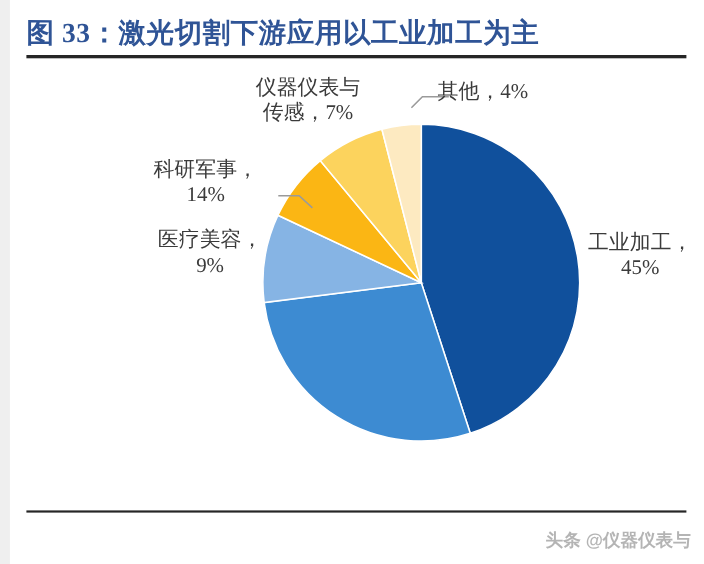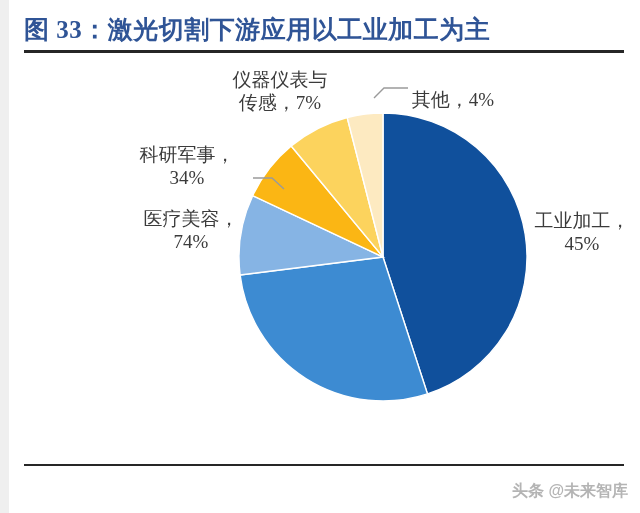--- a/index.html
+++ b/index.html
@@ -104,21 +104,21 @@
     text-align: center;
     white-space: pre-line;
   }
   .lbl-inside {
     color: #2b4f72;
   }
   .lbl-l1 { 
     left: 206px; top: 68px; width: 148px;
   }
   .lbl-l2 { 
-    left: 384px; top: 88px; width: 110px; text-align: right;
+    left: 384px; top: 72px; width: 110px; text-align: center;
   }
   .lbl-l3 { 
     left: 128px; top: 143px; width: 118px;
   }
   .lbl-l4 { 
     left: 132px; top: 207px; width: 118px;
   }
   .lbl-l5 { 
     left: 253px; top: 302px; width: 132px;
   }
@@ -156,22 +156,22 @@
         <polyline points="274,133 262,122 243,122" fill="none" stroke="#9a9a9a" stroke-width="1.4"></polyline>
       </g>
     </svg>
 
   </div>
 
   <div class="lbl lbl-l1">仪器仪表与
 传感，7%</div>
   <div class="lbl lbl-l2">其他，4%</div>
   <div class="lbl lbl-l3">科研军事，
-34%</div>
+14%</div>
   <div class="lbl lbl-l4">医疗美容，
-74%</div>
+9%</div>
   <div class="lbl lbl-l6">工业加工，
 45%</div>
 
   <div class="footer-rule"></div>
-  <div class="watermark">头条 @未来智库</div>
+  <div class="watermark">头条 @仪器仪表与</div>
 
 </div>
 
 </body></html>

